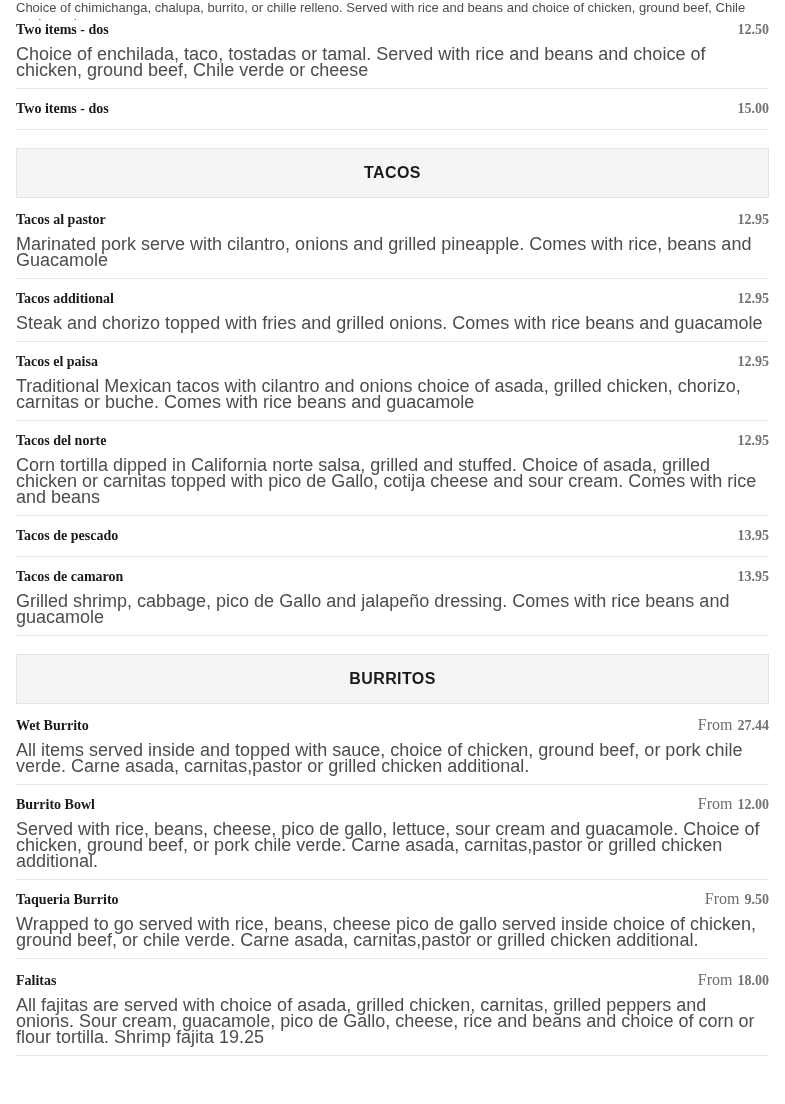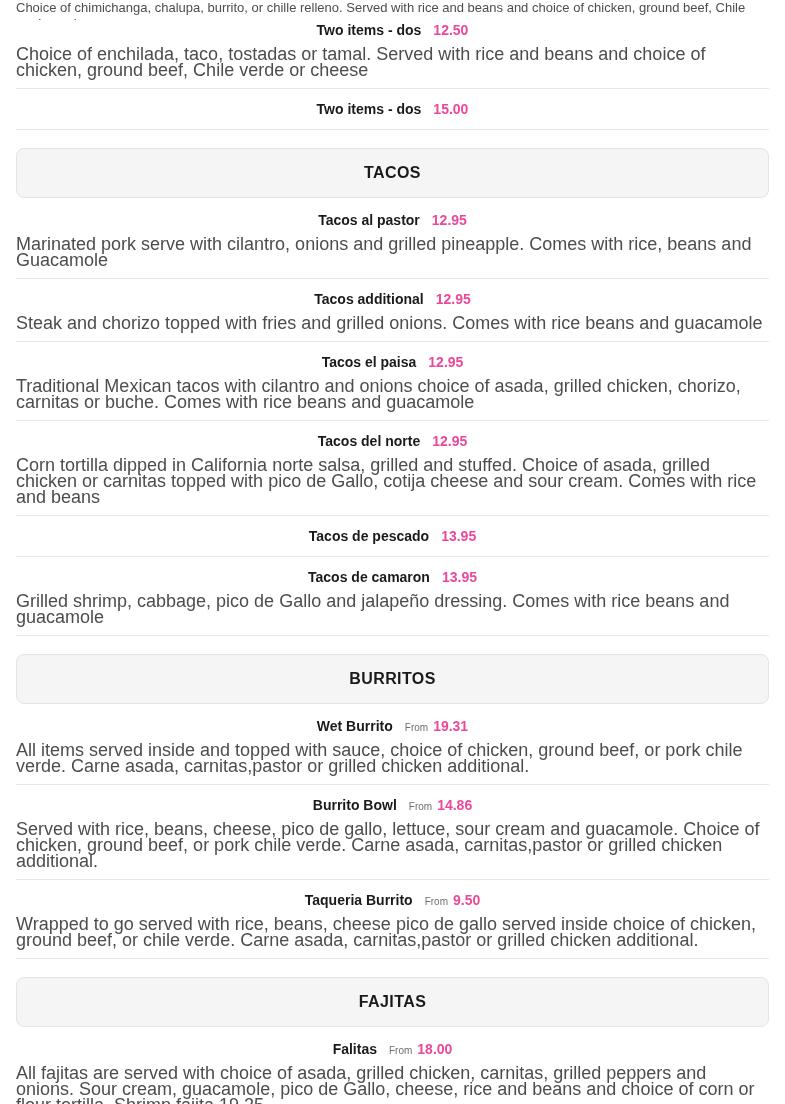--- a/index.html
+++ b/index.html
@@ -23,57 +23,58 @@
   .item {
     padding: 10px 0 10px 0;
     border-bottom: 1px solid #e8e8e8;
   }
   .item.first {
     padding-top: 0;
   }
   .item-head {
     display: flex;
     align-items: baseline;
-    justify-content: center;
+    justify-content: space-between;
+    font-family: Liberation Serif, serif;
   }
   .item-name {
     font-size: 14px;
     font-weight: bold;
     color: #1a1a1a;
     line-height: 20px;
   }
   .price-wrap {
     display: flex;
     align-items: baseline;
     white-space: nowrap;
     margin-left: 12px;
   }
   .from-label {
-    font-size: 10px;
+    font-size: 16px;
     color: #6f6f6f;
     margin-right: 5px;
     font-weight: normal;
   }
   .item-price {
     font-size: 14px;
     font-weight: bold;
-    color: #ec4899;
+    color: #737373;
     line-height: 20px;
   }
   .item-desc {
     font-size: 18px;
     line-height: 16px;
     color: #4d4d4d;
     margin-top: 6px;
   }
   
   .section-header {
     background: #f5f5f5;
     border: 1px solid #e4e4e4;
-    border-radius: 8px;
+    border-radius: 0;
     text-align: center;
     font-size: 16px;
     font-weight: bold;
     color: #1a1a1a;
     letter-spacing: 0.4px;
     padding: 15px 0;
     margin: 18px 0 0 0;
   }
   .after-header {
     padding-top: 12px;
@@ -162,46 +163,45 @@
           </div>
         </div>
         <div class="item-desc">Grilled shrimp, cabbage, pico de Gallo and jalapeño dressing. Comes with rice beans and guacamole</div>
       </div>
       <div class="section-header">BURRITOS</div>
       <div class="item after-header">
         <div class="item-head">
           <div class="item-name">Wet Burrito</div>
           <div class="price-wrap">
             <span class="from-label">From</span>
-            <span class="item-price">19.31</span>
+            <span class="item-price">27.44</span>
           </div>
         </div>
         <div class="item-desc">All items served inside and topped with sauce, choice of chicken, ground beef, or pork chile verde. Carne asada, carnitas,pastor or grilled chicken additional.</div>
       </div>
       <div class="item">
         <div class="item-head">
           <div class="item-name">Burrito Bowl</div>
           <div class="price-wrap">
             <span class="from-label">From</span>
-            <span class="item-price">14.86</span>
+            <span class="item-price">12.00</span>
           </div>
         </div>
         <div class="item-desc">Served with rice, beans, cheese, pico de gallo, lettuce, sour cream and guacamole. Choice of chicken, ground beef, or pork chile verde. Carne asada, carnitas,pastor or grilled chicken additional.</div>
       </div>
       <div class="item">
         <div class="item-head">
           <div class="item-name">Taqueria Burrito</div>
           <div class="price-wrap">
             <span class="from-label">From</span>
             <span class="item-price">9.50</span>
           </div>
         </div>
         <div class="item-desc">Wrapped to go served with rice, beans, cheese pico de gallo served inside choice of chicken, ground beef, or chile verde. Carne asada, carnitas,pastor or grilled chicken additional.</div>
       </div>
-      <div class="section-header">FAJITAS</div>
       <div class="item after-header">
         <div class="item-head">
           <div class="item-name">Falitas</div>
           <div class="price-wrap">
             <span class="from-label">From</span>
             <span class="item-price">18.00</span>
           </div>
         </div>
         <div class="item-desc">All fajitas are served with choice of asada, grilled chicken, carnitas, grilled peppers and onions. Sour cream, guacamole, pico de Gallo, cheese, rice and beans and choice of corn or flour tortilla. Shrimp fajita 19.25</div>
       </div>

